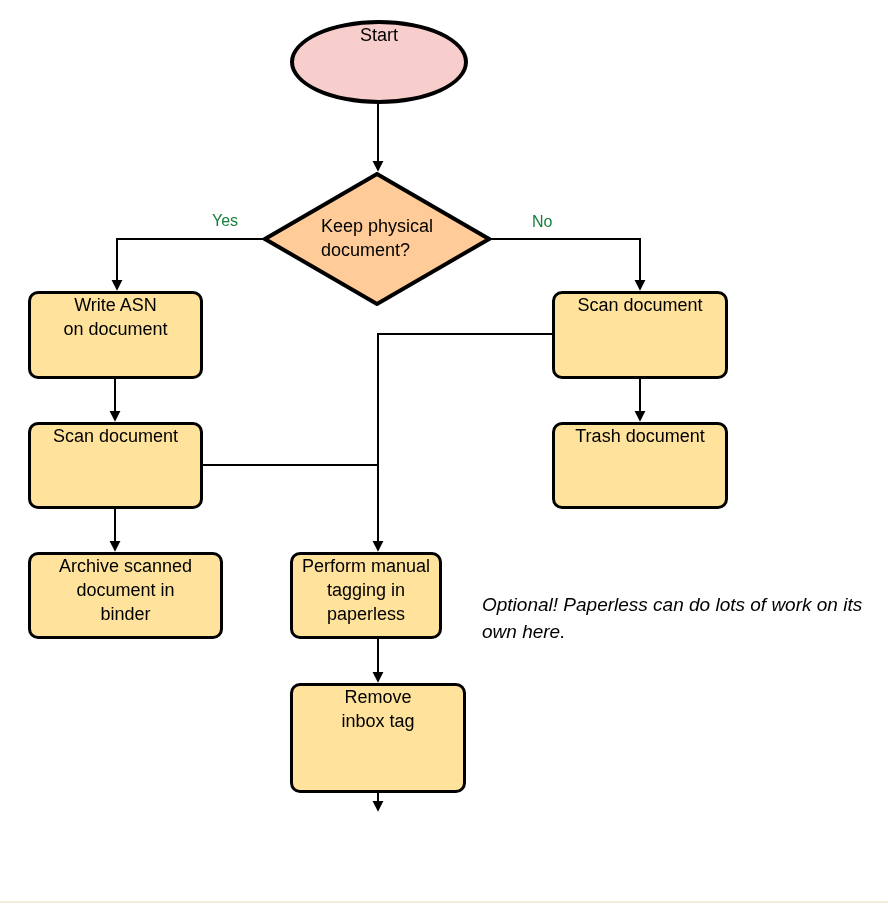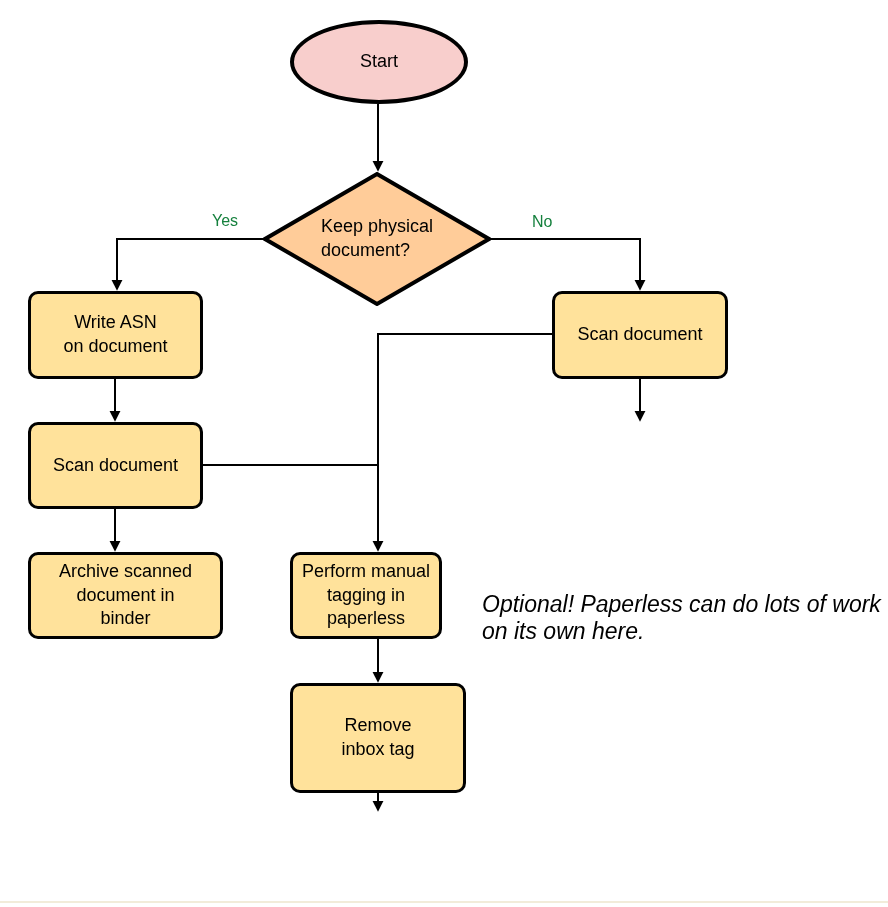--- a/index.html
+++ b/index.html
@@ -24,21 +24,21 @@
     pointer-events: none;
   }
   .edges polyline {
     fill: none;
     stroke: var(--stroke, #000);
     stroke-width: 2;
   }
   .node {
     position: absolute;
     display: flex;
-    align-items: center;
+    align-items: flex-start;
     justify-content: center;
     text-align: center;
     box-sizing: border-box;
     color: #000000;
     font-size: 18px;
     line-height: 1.33;
   }
   .node .label {
     white-space: pre-line;
   }
@@ -80,21 +80,21 @@
   .edge-label {
     position: absolute;
     font-size: 16px;
     color: #15803d;
   }
   .note {
     position: absolute;
     left: 482px;
     top: 591px;
     width: 400px;
-    font-size: 23px;
+    font-size: 19px;
     font-style: italic;
     line-height: 27px;
     color: #000000;
   }
   .bottom-divider {
     position: absolute;
     left: 0;
     top: 901px;
     width: 888px;
     height: 2px;
@@ -165,20 +165,23 @@
   </div>
 
   <div class="node process" style="left:552px;top:291px;width:176px;height:88px">
     <span class="label">Scan document</span>
   </div>
 
   <div class="node process" style="left:28px;top:422px;width:175px;height:87px">
     <span class="label">Scan document</span>
   </div>
 
+  <div class="node process" style="left:552px;top:422px;width:176px;height:87px">
+    <span class="label">Trash document</span>
+  </div>
 
   <div class="node process" style="left:28px;top:552px;width:195px;height:87px">
     <span class="label">Archive scanned
 document in
 binder</span>
   </div>
 
   <div class="node process" style="left:290px;top:552px;width:152px;height:87px">
     <span class="label">Perform manual
 tagging in

